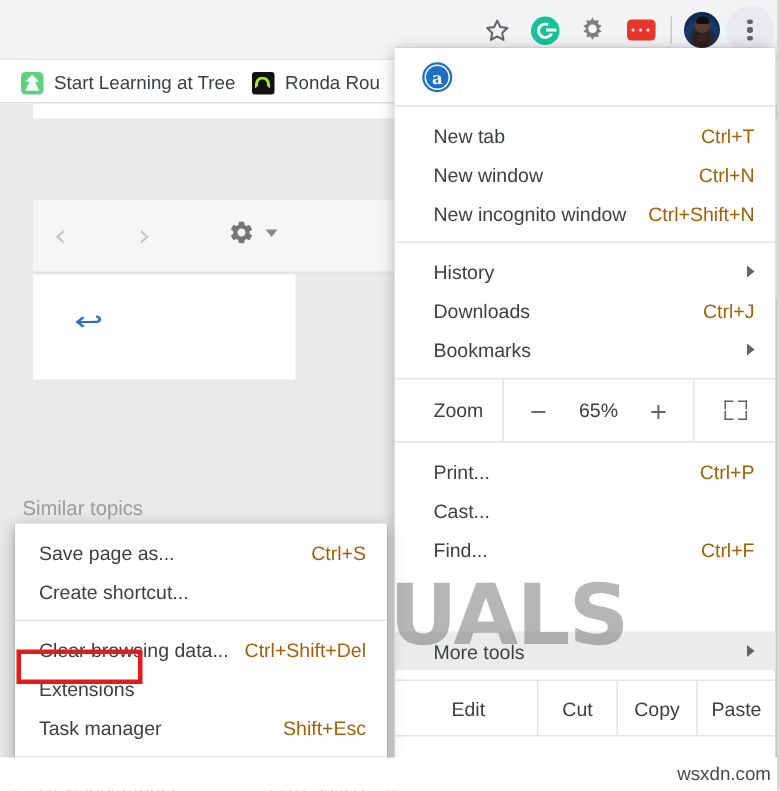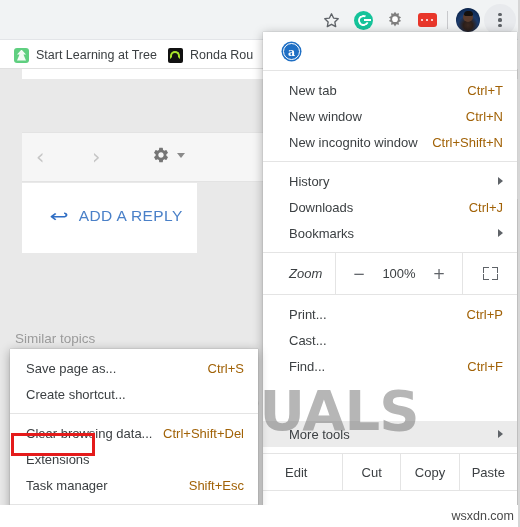--- a/index.html
+++ b/index.html
@@ -359,21 +359,20 @@
     height: 41px;
     display: flex;
     align-items: stretch;
   }
   .zoom-label {
     width: 72px;
     display: flex;
     align-items: center;
     padding-left: 26px;
     box-sizing: border-box;
-    font-style: italic;
   }
   .zoom-ctrls {
     flex: 1;
     display: flex;
     align-items: center;
     justify-content: center;
     gap: 16px;
     border-left: 1px solid #e4e4e4;
     border-right: 1px solid #e4e4e4;
   }
@@ -410,20 +409,21 @@
     height: 36px;
     display: flex;
     align-items: stretch;
   }
   .edit-label {
     width: 79px;
     display: flex;
     align-items: center;
     padding-left: 22px;
     box-sizing: border-box;
+    margin-left: 16px;
   }
   .edit-act {
     flex: 1;
     display: flex;
     align-items: center;
     justify-content: center;
     border-left: 1px solid #e4e4e4;
   }
 
   
@@ -506,21 +506,20 @@
             <path d="M19.14 12.94c.04-.3.06-.61.06-.94s-.02-.64-.07-.94l2.03-1.58a.49.49 0 0 0 .12-.61l-1.92-3.32a.488.488 0 0 0-.59-.22l-2.39.96c-.5-.38-1.03-.7-1.62-.94l-.36-2.54a.484.484 0 0 0-.48-.41h-3.84c-.24 0-.43.17-.47.41l-.36 2.54c-.59.24-1.13.57-1.62.94l-2.39-.96c-.22-.08-.47 0-.59.22L2.74 8.87c-.12.21-.08.47.12.61l2.03 1.58c-.05.3-.09.63-.09.94s.02.64.07.94l-2.03 1.58a.49.49 0 0 0-.12.61l1.92 3.32c.12.22.37.29.59.22l2.39-.96c.5.38 1.03.7 1.62.94l.36 2.54c.05.24.24.41.48.41h3.84c.24 0 .44-.17.47-.41l.36-2.54c.59-.24 1.13-.56 1.62-.94l2.39.96c.22.08.47 0 .59-.22l1.92-3.32c.12-.22.07-.47-.12-.61l-2.01-1.58zM12 15.6c-1.98 0-3.6-1.62-3.6-3.6s1.62-3.6 3.6-3.6 3.6 1.62 3.6 3.6-1.62 3.6-3.6 3.6z"></path>
           </svg>
         </span>
         <span class="caret-down"></span>
       </div>
     </div>
 
     <div class="reply-card">
       <div class="reply-btn">
         <span class="reply-arrow">↩</span>
-        <span>ADD A REPLY</span>
       </div>
     </div>
 
     <div class="similar-topics">Similar topics</div>
 
     <div class="page-white-right"></div>
   </div>
 
   <div class="bookmarks-bar">
     <div class="bm-item one">
@@ -622,21 +621,21 @@
         <span class="mi-caret"></span>
       </div>
     </div>
 
     <div class="menu-sep"></div>
 
     <div class="zoom-row">
       <div class="zoom-label">Zoom</div>
       <div class="zoom-ctrls">
         <span class="zoom-minus">−</span>
-        <span class="zoom-pct">100%</span>
+        <span class="zoom-pct">65%</span>
         <span class="zoom-plus">+</span>
       </div>
       <div class="zoom-full">
         <span class="fs-ico">
           <i></i>
             <i></i>
             <i></i>
             <i></i>
         </span>
       </div>

